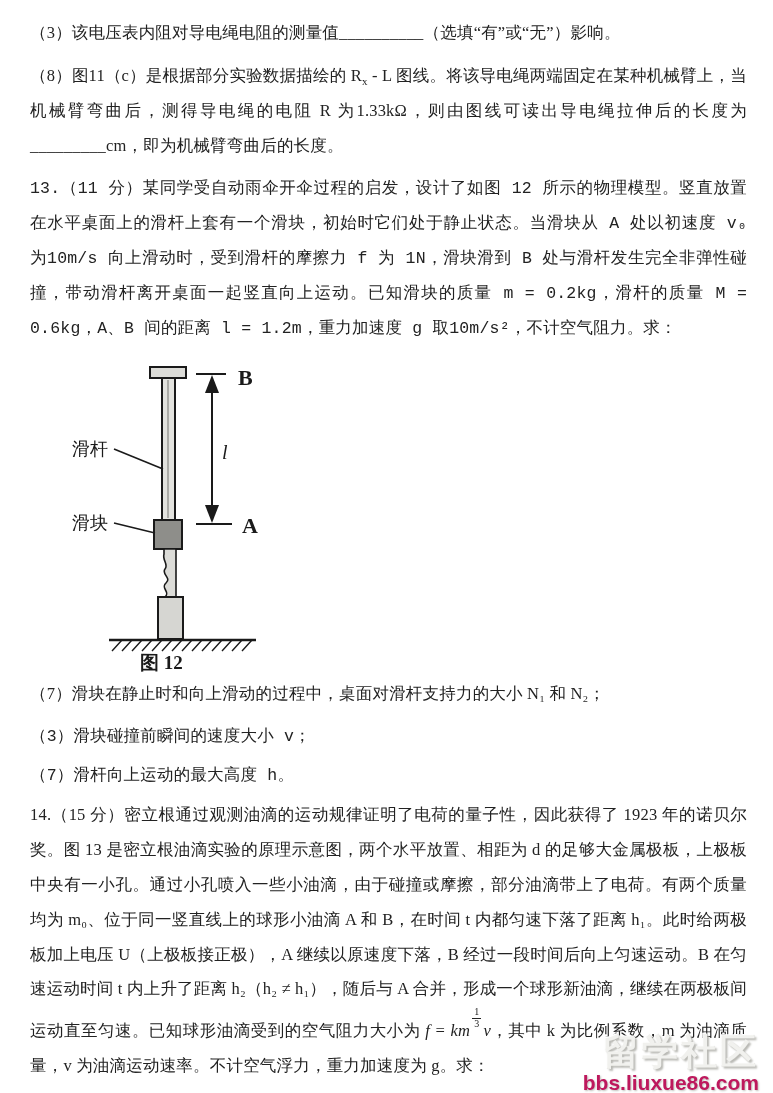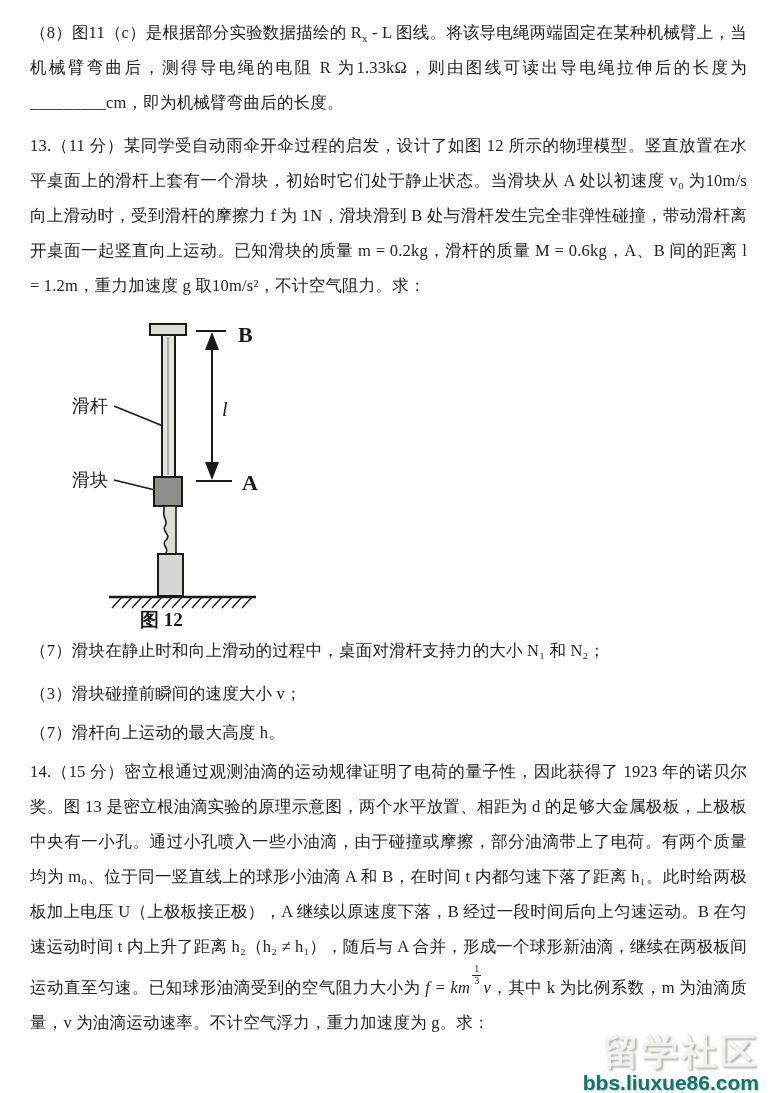--- a/index.html
+++ b/index.html
@@ -22,21 +22,21 @@
     padding: 16px 26px 0 30px;
     overflow: hidden;
   }
   .para {
     font-size: 16.5px;
     line-height: 2.12;
     margin: 0 0 8px 0;
     text-align: justify;
     letter-spacing: 0.2px;
   }
-  .para.tight { margin-bottom: 4px; }
+  .para.tight { margin-bottom: 4px; font-family: Liberation Mono, monospace; }
   sub.vsub { font-size: 11px; }
   .figure-wrap {
     margin: 10px 0 2px 34px;
     width: 260px;
   }
   .figure-wrap svg {
     font-family: "Liberation Serif", "DejaVu Serif", serif;
     display: block;
   }
   .formula {
@@ -75,29 +75,30 @@
     font-weight: bold;
     letter-spacing: 3px;
     color: #f1f1ee;
     text-shadow: 2px 2px 2px #b9b9b4, -1px -1px 0 #ffffff, 0 0 1px #c9c9c4;
     text-align: right;
   }
   .watermark .wm-url {
     font-size: 21px;
     font-weight: bold;
     margin-top: 2px;
-    color: #0f766e;
+    color: #be185d;
     text-shadow: 1px 1px 2px #bfbfba, -1px -1px 0 #ffffff;
   }
 </style>
 </head>
 <body>
 
 <div class="page">
 
+  <p class="para">（3）该电压表内阻对导电绳电阻的测量值__________（选填“有”或“无”）影响。</p>
 
   <p class="para"><span>（8）图11（c）是根据部分实验数据描绘的 R</span><sub class="vsub">x</sub><span> - L 图线。将该导电绳两端固定在某种机械臂上，当机械臂弯曲后，测得导电绳的电阻 R 为1.33kΩ，则由图线可读出导电绳拉伸后的长度为_________cm，即为机械臂弯曲后的长度。</span></p>
 
   <p class="para tight">13.（11 分）某同学受自动雨伞开伞过程的启发，设计了如图 12 所示的物理模型。竖直放置在水平桌面上的滑杆上套有一个滑块，初始时它们处于静止状态。当滑块从 A 处以初速度 v₀ 为10m/s 向上滑动时，受到滑杆的摩擦力 f 为 1N，滑块滑到 B 处与滑杆发生完全非弹性碰撞，带动滑杆离开桌面一起竖直向上运动。已知滑块的质量 m = 0.2kg，滑杆的质量 M = 0.6kg，A、B 间的距离 l = 1.2m，重力加速度 g 取10m/s²，不计空气阻力。求：</p>
 
   <div class="figure-wrap">
     <svg width="260" height="318" viewBox="0 0 260 318">
 
       <rect x="86" y="10" width="36" height="11" fill="#dcdcd8" stroke="#1a1a1a" stroke-width="2"></rect>
 

